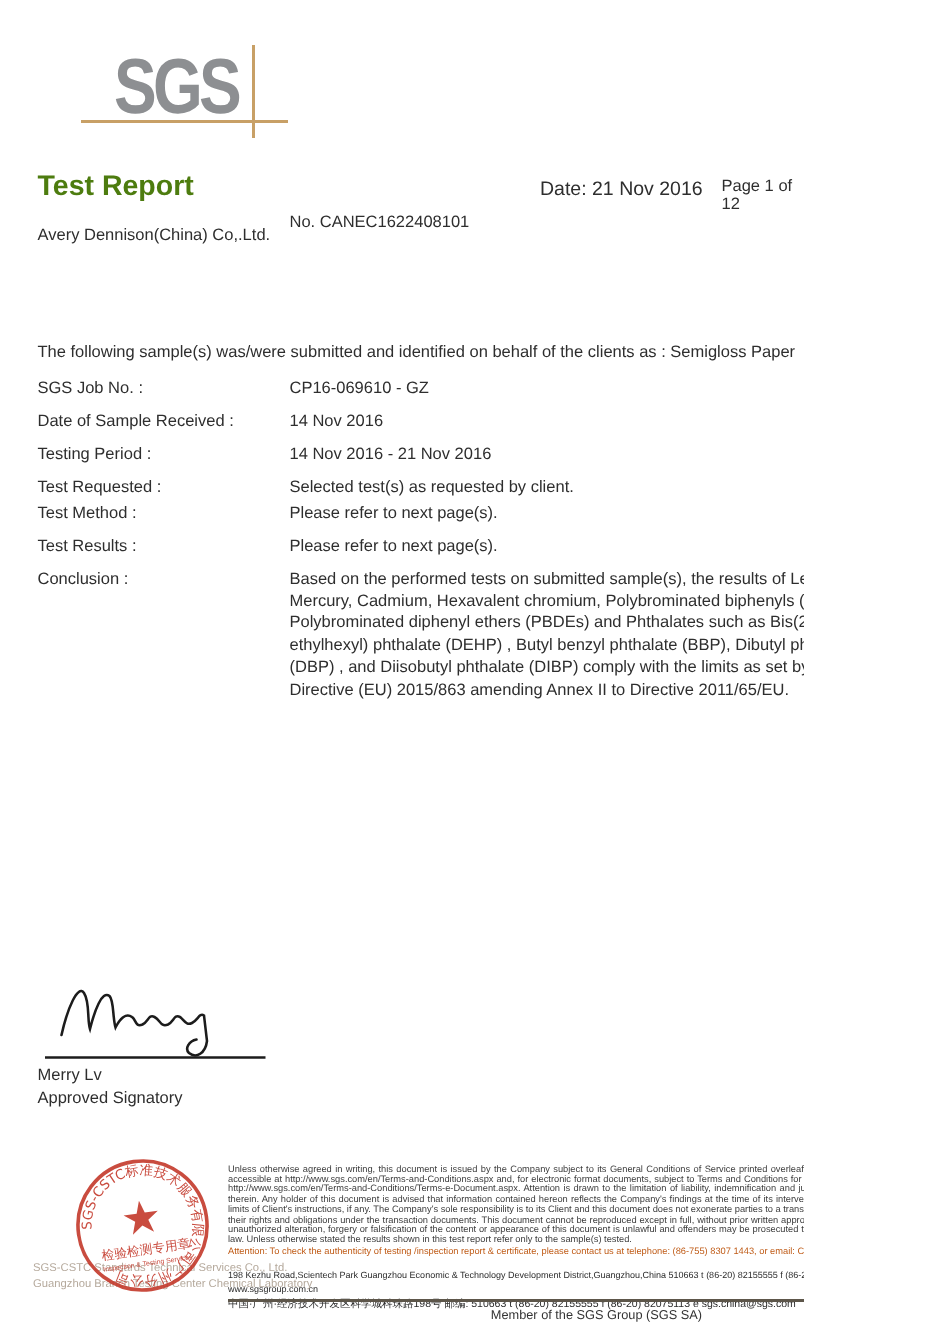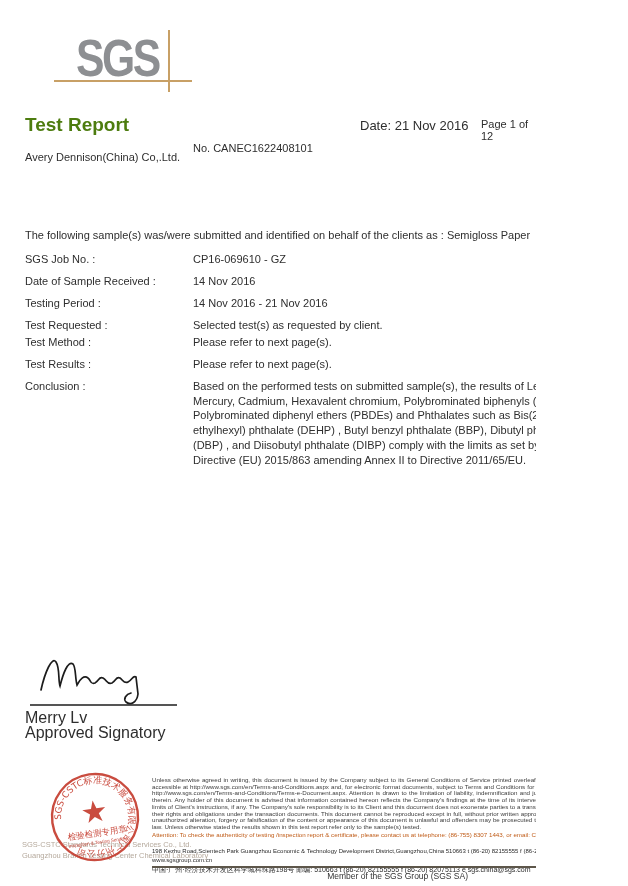--- a/index.html
+++ b/index.html
@@ -26,21 +26,21 @@
   .info{position:absolute;left:25px;top:252px;width:575px;font-size:11px;}
   .row{display:flex;margin-bottom:8px;}
   .row.tight{margin-bottom:3px;}
   .row .lbl{width:168px;flex:0 0 168px;line-height:14px;}
   .row .val{flex:1;line-height:14px;}
   .row.conclusion{margin-top:3px;}
   .row.conclusion .val{width:393px;flex:0 0 393px;line-height:14.7px;}
   
   .signed{position:absolute;left:25px;top:596px;font-size:11px;line-height:15px;}
   .sig-svg{position:absolute;left:25px;top:642px;}
-  .sig-name{position:absolute;left:25px;top:710px;font-size:16px;line-height:15px;}
+  .sig-name{position:absolute;left:25px;top:710px;font-size:11px;line-height:15px;}
   
   .lab-name{position:absolute;left:22px;top:839px;font-size:7.5px;line-height:11px;color:#b5a99c;z-index:1;}
   .stamp{position:absolute;left:48px;top:770px;z-index:2;opacity:.9;transform:rotate(-8deg);}
   .fineprint{
     position:absolute;left:152px;top:777px;width:452px;font-size:6.2px;line-height:6.7px;
     color:#3c3c3c;text-align:justify;z-index:0;
   }
   .attention{color:#bf5a15;margin-top:1px;text-align:left;}
   .addr{position:absolute;left:152px;top:847px;width:452px;font-size:6px;line-height:9px;color:#2b2b2b;}
   .addr .cn{font-size:7px;}

